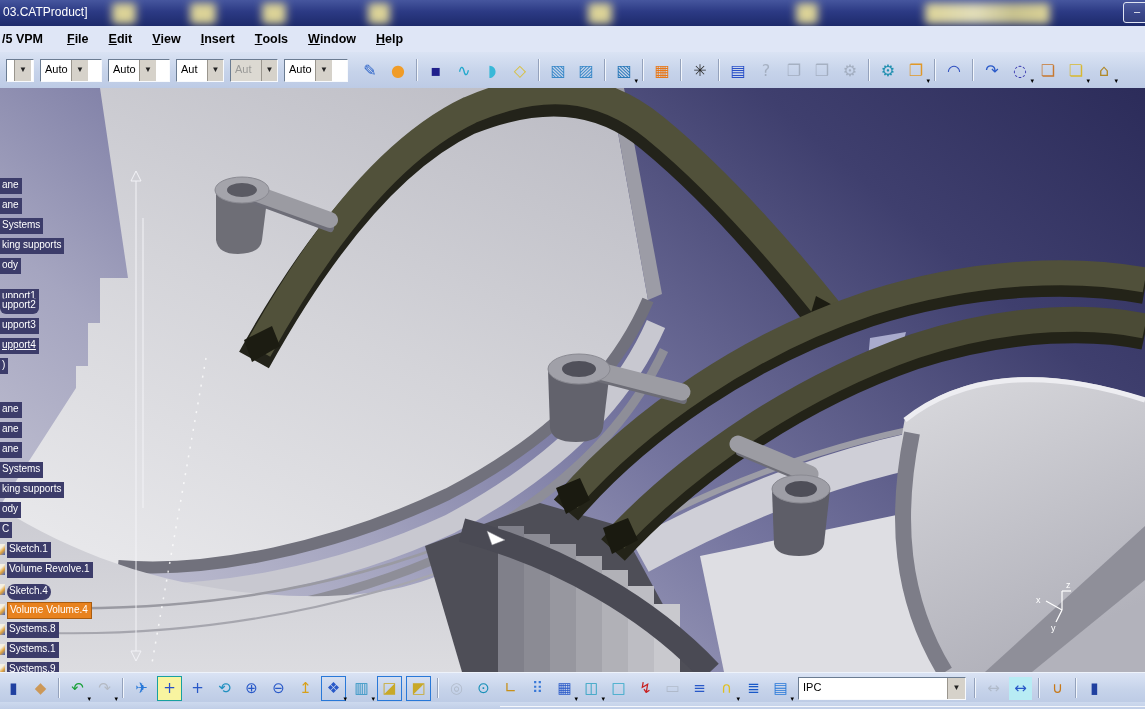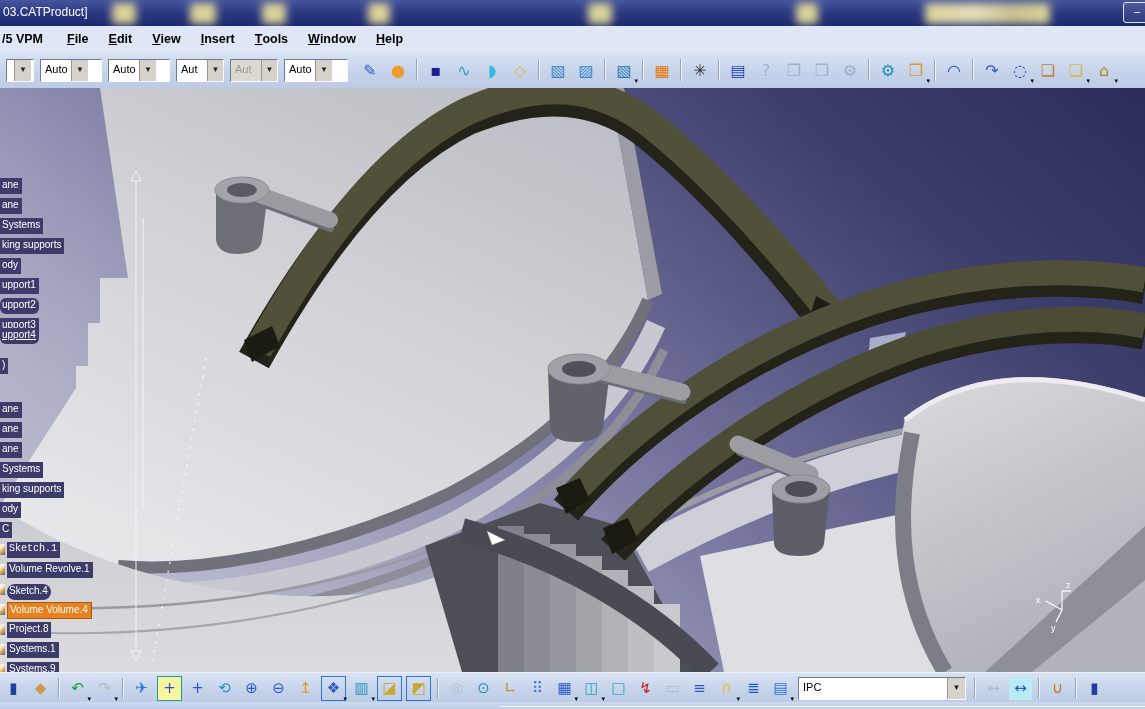--- a/index.html
+++ b/index.html
@@ -273,42 +273,42 @@
     </g>
 
     <polygon points="487,443 505,452 492,457" fill="#ffffff" stroke="#8a8a92" stroke-width="0.5"></polygon>
   </svg>
 
 <div class="tree-label" style="top: 90px;">ane</div>
     <div class="tree-label" style="top: 110px;">ane</div>
     <div class="tree-label" style="top: 130px;">Systems</div>
     <div class="tree-label" style="top: 150px;">king supports</div>
     <div class="tree-label" style="top: 170px;">ody</div>
-    <div class="tree-label" style="top: 190px;">upport1</div>
+    <div class="tree-label" style="top: 201px;">upport1</div>
     <div class="tree-label" style="top: 210px; border-radius: 6px;">upport2</div>
     <div class="tree-label" style="top: 230px;">upport3</div>
-    <div class="tree-label underlined" style="top: 240px; border-radius: 6px;">upport4</div>
+    <div class="tree-label underlined" style="top: 250px;">upport4</div>
     <div class="tree-label" style="top: 270px;">)</div>
     <div class="tree-label" style="top: 314px;">ane</div>
     <div class="tree-label" style="top: 334px;">ane</div>
     <div class="tree-label" style="top: 354px;">ane</div>
     <div class="tree-label" style="top: 374px;">Systems</div>
     <div class="tree-label" style="top: 394px;">king supports</div>
     <div class="tree-label" style="top: 414px;">ody</div>
     <div class="tree-label" style="top: 434px;">C</div>
     <span class="tree-sliver" style="top: 456px; left: 0px;"></span>
-    <div class="tree-label" style="top: 454px; left: 7px; font-family: Liberation Mono, monospace;">Sketch.1</div>
+    <div class="tree-label" style="top: 454px; left: 7px;">Sketch.1</div>
     <span class="tree-sliver" style="top: 476px; left: 0px;"></span>
     <div class="tree-label" style="top: 474px; left: 7px;">Volume Revolve.1</div>
     <span class="tree-sliver" style="top: 496px; left: 0px;"></span>
     <div class="tree-label" style="top: 496px; left: 7px; border-radius: 8px;">Sketch.4</div>
     <span class="tree-sliver" style="top: 516px; left: 0px;"></span>
     <div class="tree-label selected" style="top: 514px; left: 7px;">Volume Volume.4</div>
     <span class="tree-sliver" style="top: 536px; left: 0px;"></span>
-    <div class="tree-label" style="top: 534px; left: 7px;">Project.8</div>
+    <div class="tree-label" style="top: 534px; left: 7px;">Systems.8</div>
     <span class="tree-sliver" style="top: 556px; left: 0px;"></span>
     <div class="tree-label" style="top: 554px; left: 7px;">Systems.1</div>
     <span class="tree-sliver" style="top: 576px; left: 0px;"></span>
     <div class="tree-label" style="top: 574px; left: 7px;">Systems.9</div>
   </div>
 
 <div class="toolbar bottom" id="toolbar-bottom">
     <span class="tb-icon" style="color: rgb(32, 64, 160);">▮</span>
     <span class="tb-icon" style="color: rgb(204, 152, 88);">◆</span>
     <span class="tb-sep"></span>

